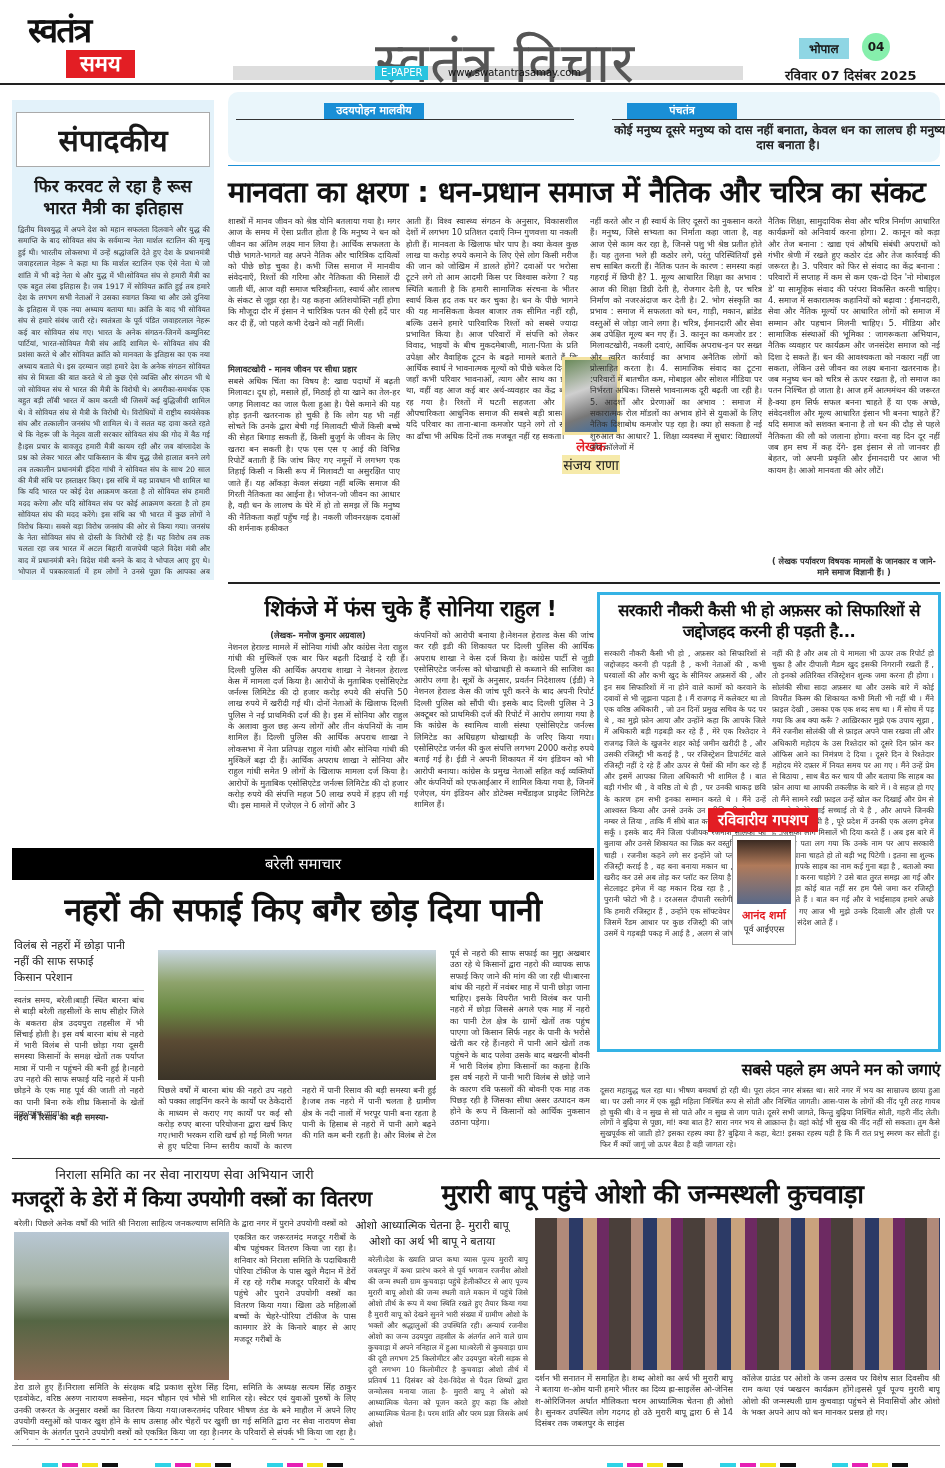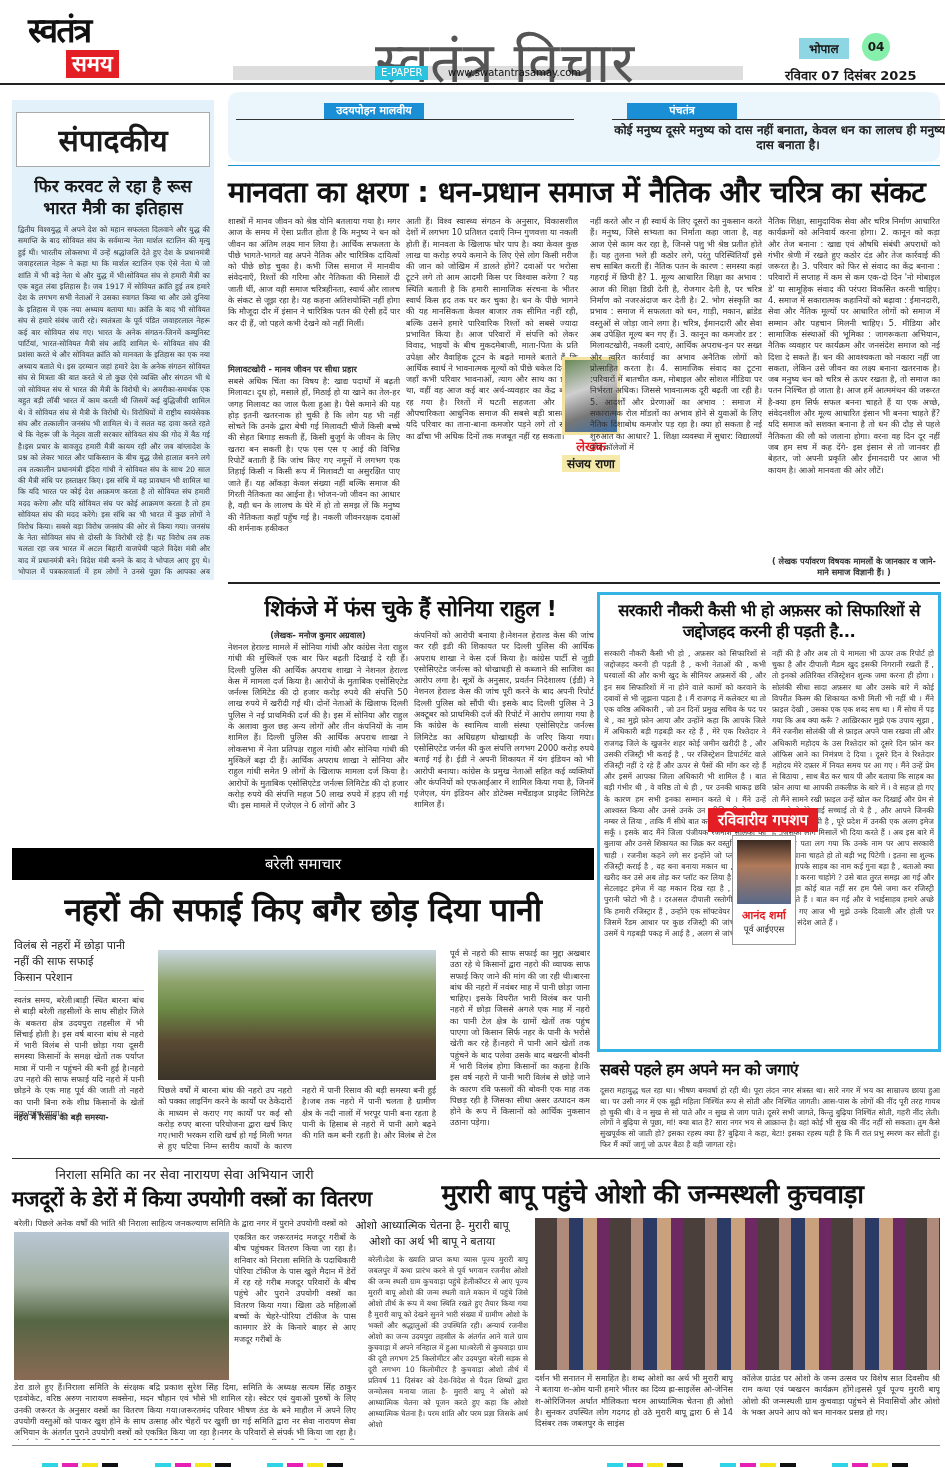--- a/index.html
+++ b/index.html
@@ -1,39 +1,39 @@
 <!DOCTYPE html>
 <html><head>
 <meta charset="utf-8">
 <style>
 *{box-sizing:border-box;margin:0;padding:0}
 body{width:945px;height:1468px;background:#fff;font-family:"DejaVu Sans",sans-serif;color:#1a1a1a;position:relative;overflow:hidden}
 .abs{position:absolute}
 .logo1{left:28px;top:12px;width:96px;font-family:"DejaVu Serif",serif;font-weight:bold;font-size:34px;line-height:36px;color:#111;letter-spacing:-2px}
-.logo2{left:66px;top:50px;background:#e31e24;color:#fff;font-weight:bold;font-size:22px;padding:0 6px;line-height:28px}
+.logo2{left:66px;top:50px;background:#e31e24;color:#fff;font-weight:bold;font-size:22px;padding:0 14px;line-height:28px}
 .mast{left:375px;top:22px;font-size:56px;color:#555;font-family:"DejaVu Sans",sans-serif;letter-spacing:1px}
 .mastbar{left:233px;top:66px;width:510px;height:14px;background:#ddd}
 .epaper{left:375px;top:66px;background:#29c3df;color:#fff;font-size:10px;padding:1px 6px;height:14px;line-height:12px}
 .url{left:448px;top:66px;font-size:10px;line-height:14px;color:#111}
 .city{left:799px;top:38px;background:#8fd6e4;font-size:12px;padding:2px 10px;font-weight:bold}
 .pgno{left:862px;top:33px;width:28px;height:28px;border-radius:50%;background:#86efac;font-size:12px;font-weight:bold;text-align:center;line-height:28px}
 .date{left:785px;top:66px;font-size:13px;font-weight:bold}
 .hr{left:0;top:83px;width:945px;height:2px;background:#222}
 .quotebox{left:228px;top:92px;width:712px;height:70px;background:#eaf6fb;border-radius:10px}
 .qhead{background:#1a8fd6;color:#fff;font-weight:bold;font-size:11px;text-align:center;height:16px;line-height:16px}
 .qline{height:1px;background:#333}
 .qtext{font-size:12px;text-align:center;line-height:15px;font-weight:bold;color:#222}
 .edbox{left:12px;top:100px;width:202px;height:480px;background:#e3f2fa}
 .edtitle{left:16px;top:112px;width:194px;height:55px;border:1px solid #aaa;background:#fff;font-size:30px;font-weight:bold;text-align:center;line-height:55px}
 .edhead{left:16px;top:175px;width:194px;font-size:17px;font-weight:bold;text-align:center;line-height:22px}
 .body{font-size:8.2px;line-height:11.3px;text-align:justify;color:#333}
 .bighead{font-weight:bold;color:#111;white-space:nowrap;letter-spacing:-0.5px}
 .photo1{background:linear-gradient(160deg,#6a8a5a,#cfcfcf 40%,#777 70%,#3a6ea8);border:3px solid #f3e2a0}
 .label-red{color:#e31e24;font-weight:bold;font-size:13px;text-align:center}
-.label-yellow{background:#f6eaaa;font-size:12px;text-align:center;font-weight:bold}
+.label-yellow{background:#f6eaaa;font-size:14px;text-align:center;font-weight:normal}
 .bluebox{border:3px solid #35b3e5}
 .redban{background:#e31e24;color:#fff;font-weight:bold;text-align:center;font-size:15px}
 .blackban{background:#000;color:#fff;text-align:center;font-size:15px}
 .canal{background:linear-gradient(180deg,#c9d7e1 0%,#8ea36c 25%,#6b8a44 45%,#5a4a33 70%,#3b3428 100%)}
 .crowd{background:repeating-linear-gradient(90deg,#4a3f3a 0 22px,#b08a7a 22px 34px,#2c3a66 34px 48px,#c9a27d 48px 62px,#6d2a62 62px 74px)}
 .workers{background:linear-gradient(180deg,#b8c7d4 0%,#a2b0a0 35%,#556644 60%,#8a6a55 100%)}
 .cmyk span{display:inline-block;width:16px;height:4px;margin-right:4px}
 </style>
 </head>
 <body>
@@ -101,21 +101,21 @@
   <div>नहीं की साफ सफाई</div>
   <div>किसान परेशान</div>
 </div>
 <div class="abs" style="left:14px;top:990px;width:130px;height:1px;background:#aaa"></div>
 <div class="abs canal" style="left:158px;top:950px;width:278px;height:130px"></div>
 <div class="abs body" style="left:14px;top:995px;width:130px;height:150px;overflow:hidden">स्वतंत्र समय, बरेली।बाड़ी स्थित बारना बांध से बाड़ी बरेली तहसीलों के साथ सीहोर जिले के बकतरा क्षेत्र उदयपुरा तहसील में भी सिंचाई होती है। इस वर्ष बारना बांध से नहरो में भारी विलंब से पानी छोड़ा गया दूसरी समस्या किसानों के समक्ष खेतों तक पर्याप्त मात्रा में पानी न पहुंचने की बनी हुई है।नहरो उप नहरो की साफ सफाई यदि नहरो में पानी छोड़ने के एक माह पूर्व की जाती तो नहरो का पानी बिना रुके शीघ्र किसानों के खेतों तक पहुंच जाता।</div>
 <div class="abs body" style="left:14px;top:1112px;width:130px;font-weight:bold">नहरो में रिसाव की बड़ी समस्या-</div>
 <div class="abs body" style="left:158px;top:1085px;width:278px;height:68px;overflow:hidden;column-count:2;column-gap:10px">पिछले वर्षों में बारना बांध की नहरो उप नहरो को पक्का लाइनिंग करने के कार्यों पर ठेकेदारों के माध्यम से कराए गए कार्यों पर कई सौ करोड़ रुपए बारना परियोजना द्वारा खर्च किए गए।भारी भरकम राशि खर्च हो गई मिली भगत से हुए घटिया निम्न स्तरीय कार्यों के कारण नहरो में पानी रिसाव की बड़ी समस्या बनी हुई है।जब तक नहरो में पानी चलता है ग्रामीण क्षेत्र के नदी नालों में भरपूर पानी बना रहता है पानी के हिसाब से नहरो में पानी आगे बढ़ने की गति कम बनी रहती है। और विलंब से टेल क्षेत्र के खेतों तक पानी पहुंचता है। नहीं हुई नहरो की साफ़सफ़ाई -एक डेढ़ माह</div>
 <div class="abs body" style="left:450px;top:948px;width:140px;height:206px;overflow:hidden">पूर्व से नहरो की साफ सफाई का मुद्दा अखबार उठा रहे थे किसानों द्वारा नहरो की व्यापक साफ सफाई किए जाने की मांग की जा रही थी।बारना बांध की नहरो में नवंबर माह में पानी छोड़ा जाना चाहिए। इसके विपरीत भारी विलंब कर पानी नहरो में छोड़ा जिससे अगले एक माह में नहरो का पानी टेल क्षेत्र के ग्रामों खेतों तक पहुंच पाएगा जो किसान सिर्फ नहर के पानी के भरोसे खेती कर रहे हैं।नहरो में पानी आने खेतों तक पहुंचने के बाद पलेवा उसके बाद बखरनी बोवनी में भारी विलंब होगा किसानों का कहना है।कि इस वर्ष नहरो में पानी भारी विलंब से छोड़े जाने के कारण रवि फसलों की बोवनी एक माह तक पिछड़ रही है जिसका सीधा असर उत्पादन कम होने के रूप में किसानों को आर्थिक नुकसान उठाना पड़ेगा।</div>
 
-<div class="abs bighead" style="left:600px;top:1058px;width:340px;font-size:16px;line-height:24px;text-align:left">सबसे पहले हम अपने मन को जगाएं</div>
+<div class="abs bighead" style="left:600px;top:1058px;width:340px;font-size:16px;line-height:24px;text-align:right">सबसे पहले हम अपने मन को जगाएं</div>
 <div class="abs body" style="left:600px;top:1086px;width:340px;height:66px;overflow:hidden;font-size:7.6px;line-height:10.8px">दूसरा महायुद्ध चल रहा था। भीषण बमवर्षा हो रही थी। पूरा लंदन नगर संत्रस्त था। सारे नगर में भय का साम्राज्य छाया हुआ था। पर उसी नगर में एक बूढ़ी महिला निश्चिंत रूप से सोती और निश्चिंत जागती। आस-पास के लोगों की नींद पूरी तरह गायब हो चुकी थी। वे न सुख से सो पाते और न सुख से जाग पाते। दूसरे सभी जागते, किन्तु बुढ़िया निश्चिंत सोती, गहरी नींद लेती। लोगों ने बुढ़िया से पूछा, मां! क्या बात है? सारा नगर भय से आक्रान्त है। वहां कोई भी सुख की नींद नहीं सो सकता। तुम कैसे सुखपूर्वक सो जाती हो? इसका रहस्य क्या है? बुढ़िया ने कहा, बेटा! इसका रहस्य यही है कि मैं रात प्रभु स्मरण कर सोती हूं। फिर मैं क्यों जागूं जो ऊपर बैठा है वही जागता रहे।</div>
 <div class="abs" style="left:12px;top:1158px;width:928px;height:1px;background:#333"></div>
 
 <div class="abs" style="left:12px;top:1166px;width:345px;font-size:13px;text-align:center;line-height:18px">निराला समिति का नर सेवा नारायण सेवा अभियान जारी</div>
 <div class="abs bighead" style="left:12px;top:1184px;width:345px;font-size:21px;line-height:30px;text-align:center">मजदूरों के डेरों में किया उपयोगी वस्त्रों का वितरण</div>
 <div class="abs body" style="left:14px;top:1218px;width:340px;white-space:nowrap;overflow:hidden">बरेली। पिछले अनेक वर्षों की भांति श्री निराला साहित्य जनकल्याण समिति के द्वारा नगर में पुराने उपयोगी वस्त्रों को</div>
 <div class="abs workers" style="left:14px;top:1232px;width:215px;height:148px"></div>
 <div class="abs body" style="left:234px;top:1232px;width:122px;height:148px;overflow:hidden">एकत्रित कर जरूरतमंद मजदूर गरीबों के बीच पहुंचकर वितरण किया जा रहा है।शनिवार को निराला समिति के पदाधिकारी पोरिया टॉकीज के पास खुले मैदान में डेरों में रह रहे गरीब मजदूर परिवारों के बीच पहुंचे और पुराने उपयोगी वस्त्रों का वितरण किया गया। खिला उठे महिलाओं बच्चों के चेहरे-पोरिया टॉकीज के पास कामगार डेरे के किनारे बाहर से आए मजदूर गरीबों के</div>
 <div class="abs body" style="left:14px;top:1382px;width:342px;height:58px;overflow:hidden">डेरा डाले हुए हैं।निराला समिति के संरक्षक बद्रि प्रकाश सुरेश सिंह दिमा, समिति के अध्यक्ष सत्यम सिंह ठाकुर एडवोकेट, वरिष्ठ अरुण नारायण सक्सेना, मदन चौहान एवं भौसे भी शामिल रहे। स्वेटर एवं युवाओं पुरुषों के लिए उनकी जरूरत के अनुसार वस्त्रों का वितरण किया गया।जरूरतमंद परिवार भीषण ठंड के बने माहौल में अपने लिए उपयोगी वस्तुओं को पाकर खुश होने के साथ उत्साह और चेहरों पर खुशी छा गई समिति द्वारा नर सेवा नारायण सेवा अभियान के अंतर्गत पुराने उपयोगी वस्त्रों को एकत्रित किया जा रहा है।नगर के परिवारों से संपर्क भी किया जा रहा है। संपर्क के लिए 9977693 796 एवं 9200882630 पर संपर्क करने का आग्रह किया है जिससे परिवारों की अलमारियों में रखे पुराने उपयोगी वस्त्र अन्यों के काम आ सकें।</div>
 

